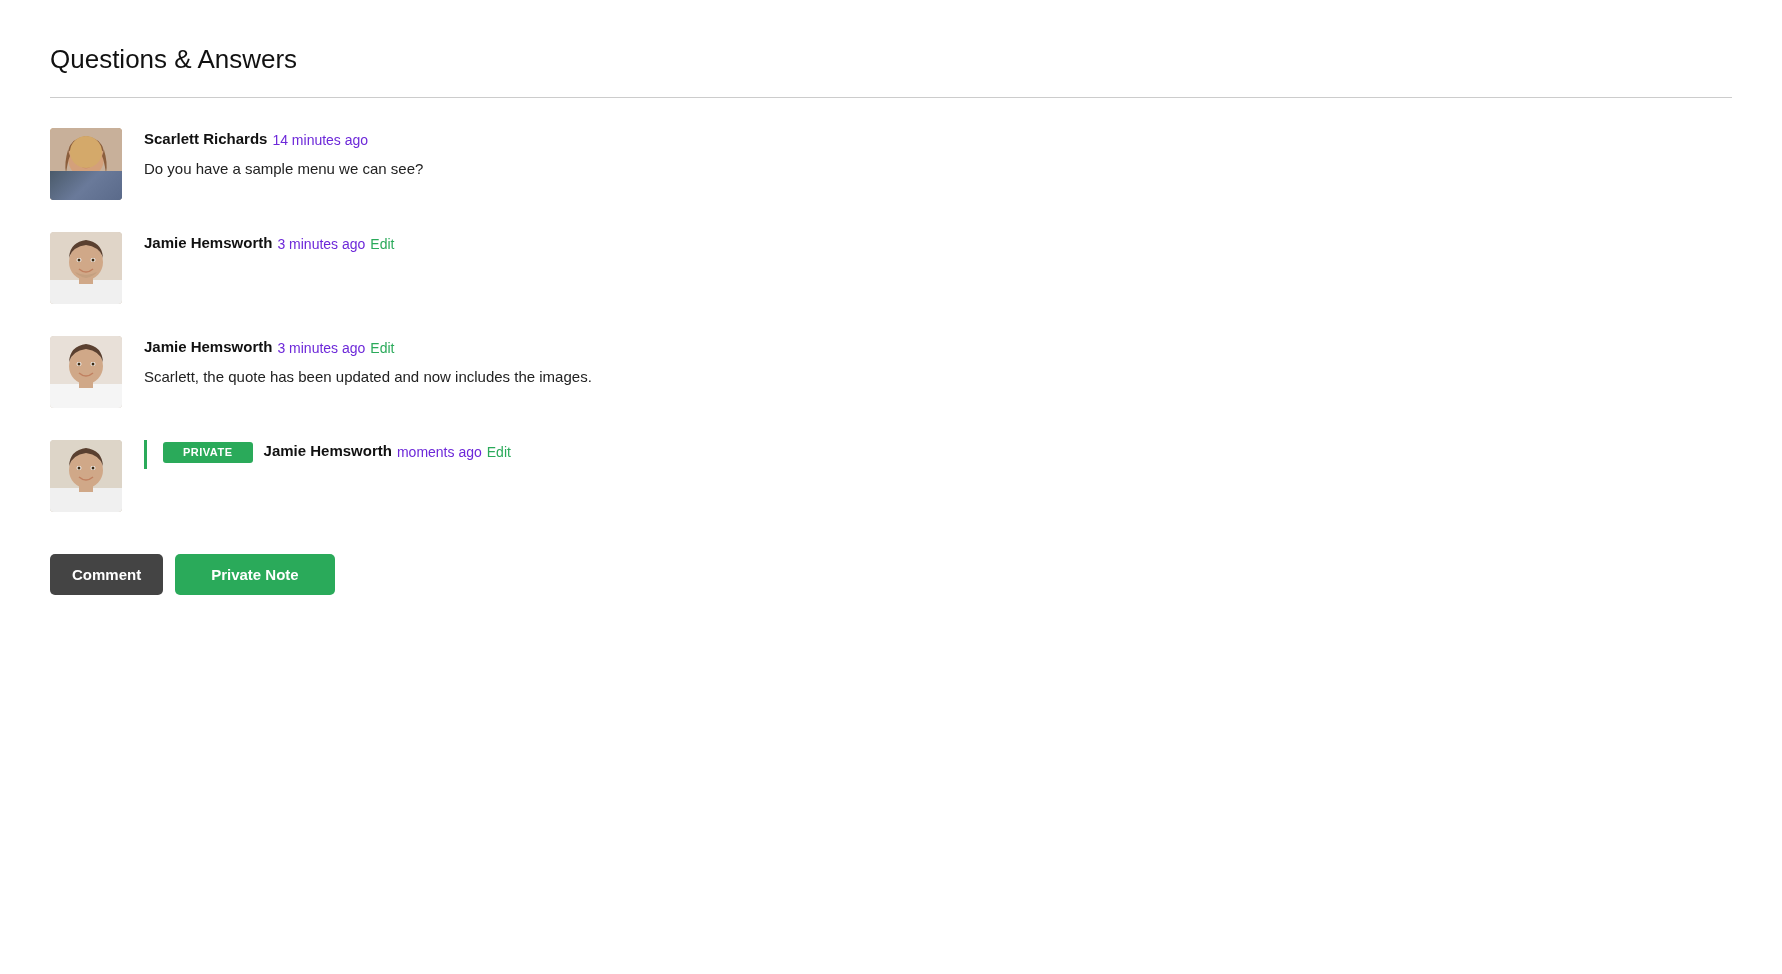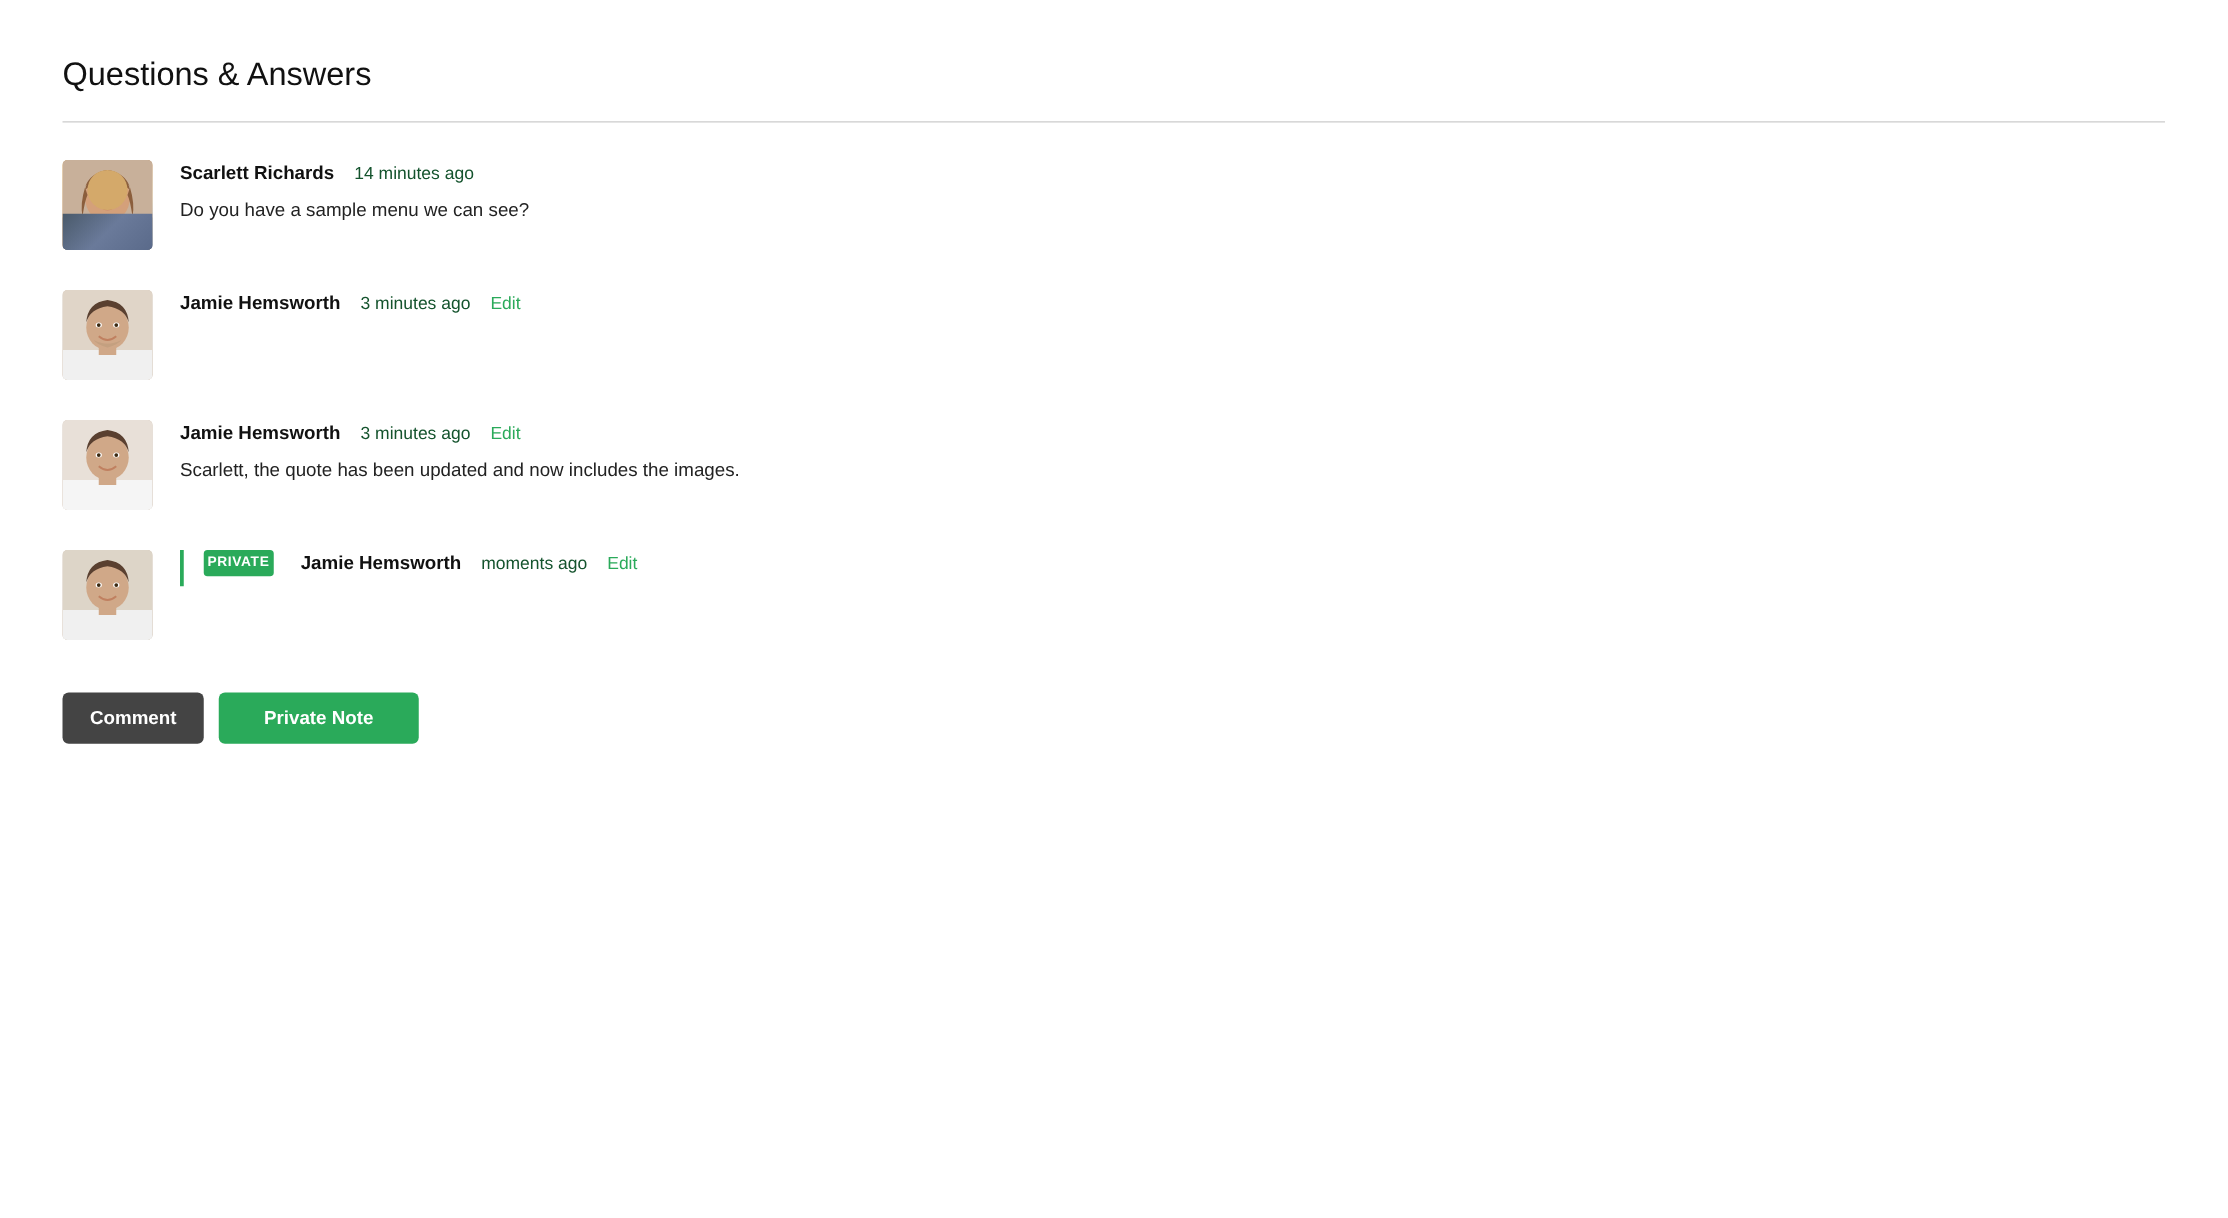--- a/index.html
+++ b/index.html
@@ -93,35 +93,35 @@
       width: 100%;
       height: 100%;
     }
 
     .comment-body {
       flex: 1;
     }
 
     .comment-meta {
       display: flex;
-      align-items: flex-start;
-      gap: 16px;
+      align-items: flex-end;
+      gap: 5px;
       margin-bottom: 6px;
       flex-wrap: wrap;
     }
 
     .author-name {
       font-weight: 700;
       font-size: 15px;
       color: #111111;
     }
 
     .timestamp {
       font-size: 14px;
-      color: #14532d;
+      color: #6d28d9;
       font-weight: 400;
     }
 
     .edit-link {
       font-size: 14px;
       color: #2aaa5a;
       cursor: pointer;
       text-decoration: none;
     }
 
@@ -144,21 +144,21 @@
       border-left: 3px solid #2aaa5a;
       padding-left: 16px;
     }
 
     .private-badge {
       display: inline-block;
       background: #2aaa5a;
       color: #ffffff;
       font-size: 11px;
       font-weight: 700;
-      padding: 2px 3px;
+      padding: 2px 20px;
       border-radius: 3px;
       letter-spacing: 0.5px;
       margin-right: 6px;
       vertical-align: middle;
     }
 
     .button-row {
       display: flex;
       flex-direction: row;
       gap: 12px;

